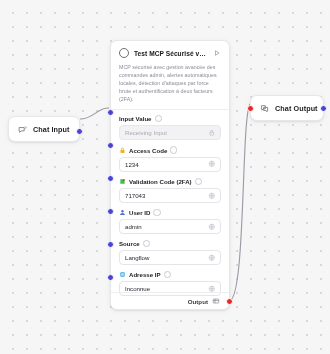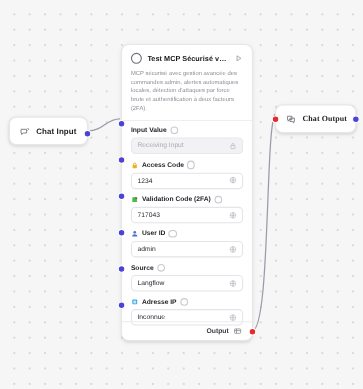--- a/index.html
+++ b/index.html
@@ -43,22 +43,22 @@
     display:flex;align-items:center;
     padding:0 9px;
     gap:6px;
   }
   .io-label{
     font-size:7.2px;color:#1d1d22;font-weight:700;letter-spacing:.1px;
     white-space:nowrap;
   }
   .io-icon{width:9px;height:9px;flex:0 0 auto;color:#6f6f7a;display:block;}
 
-  #chat-input{left:8px;top:106px;width:72px;}
-  #chat-output{left:250px;top:95px;width:74px;font-family:Liberation Serif, serif;}
+  #chat-input{left:8px;top:116px;width:72px;}
+  #chat-output{left:250px;top:95px;width:74px;}
 
   
   #mcp-node{left:110px;top:40px;width:120px;height:270px;}
   .node-head{padding:7px 8px 6px 8px;border-bottom:1px solid #eeeef1;}
   .node-title-row{display:flex;align-items:center;gap:5px;}
   .title-ico{
     width:8px;height:8px;flex:0 0 auto;border:1.1px solid #6d6d78;border-radius:50%;
   }
   .node-title{
     font-size:6.6px;font-weight:700;color:#17171c;white-space:nowrap;

